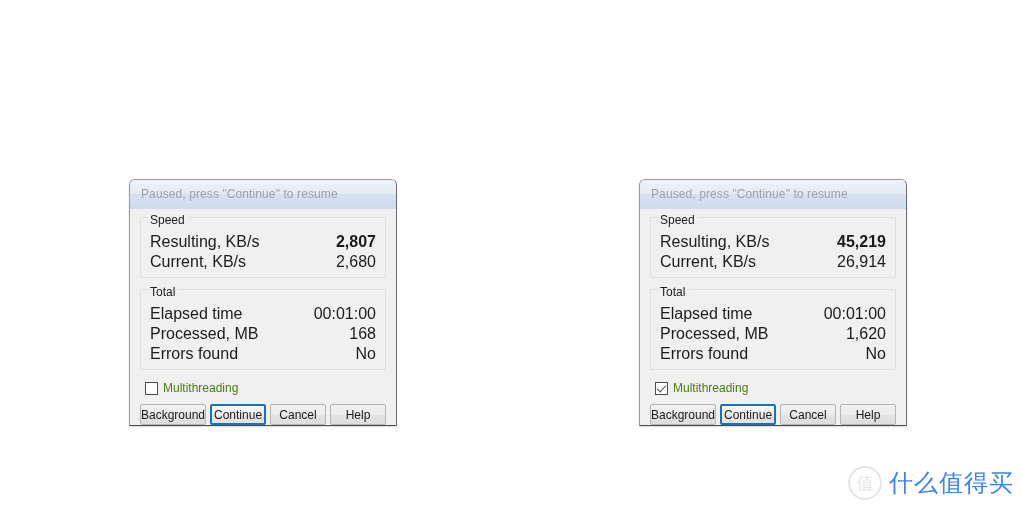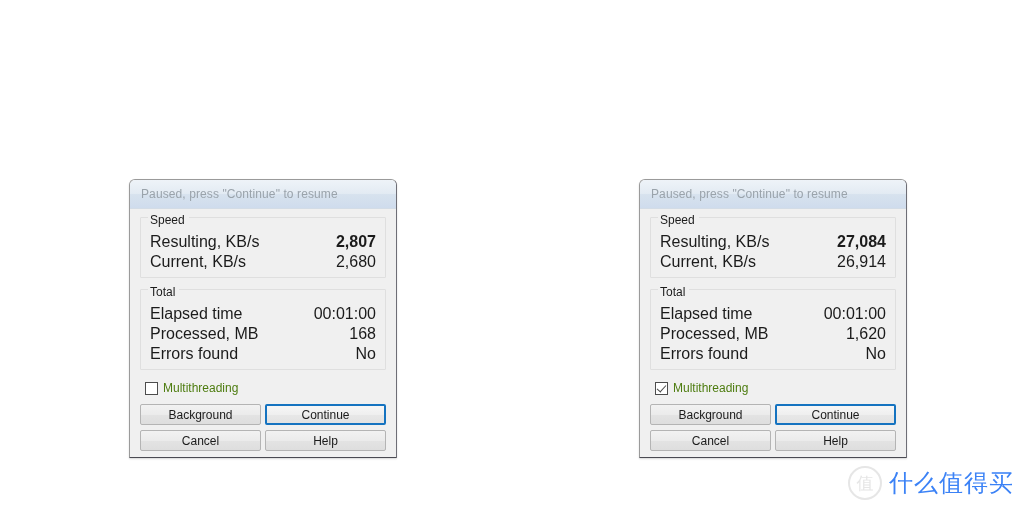--- a/index.html
+++ b/index.html
@@ -47,21 +47,21 @@
   .titlebar-text {
     padding-left: 11px;
     font-size: 12px;
     color: #9aa3ab;
     white-space: nowrap;
     letter-spacing: 0.1px;
   }
 
   
   .dlg-body {
-    padding: 8px 10px 6px 10px;
+    padding: 8px 10px 0 10px;
     background: #f0f0f0;
     border-radius: 0 0 1px 1px;
   }
 
   
   .groupbox {
     border: 1px solid #dfdfdf;
     border-radius: 1px;
     margin-bottom: 11px;
     padding: 0 9px 5px 9px;
@@ -124,21 +124,21 @@
   .check-label {
     font-size: 12px;
     color: #4d7c0f;
     margin-left: 5px;
     white-space: nowrap;
   }
 
   
   .button-grid {
     display: grid;
-    grid-template-columns: 1fr 1fr;
+    grid-template-columns: 1fr 1fr 1fr 1fr;
     gap: 5px 4px;
   }
   .btn {
     height: 21px;
     background: linear-gradient(to bottom, #f2f2f2 0%, #ebebeb 50%, #e3e3e3 51%, #dedede 100%);
     border: 1px solid #b4b4b4;
     border-radius: 2px;
     font-family: "Liberation Sans", sans-serif;
     font-size: 12px;
     color: #1b1b1b;
@@ -251,21 +251,21 @@
     <span class="titlebar-text">Paused, press "Continue" to resume</span>
   </div>
 
   <div class="dlg-body">
 
     <div class="groupbox">
       <span class="groupbox-title">Speed</span>
       <div class="gb-rows">
         <div class="row">
           <span class="label">Resulting, KB/s</span>
-          <span class="value bold">27,084</span>
+          <span class="value bold">45,219</span>
         </div>
         <div class="row">
           <span class="label">Current, KB/s</span>
           <span class="value">26,914</span>
         </div>
       </div>
     </div>
 
     <div class="groupbox">
       <span class="groupbox-title">Total</span>

